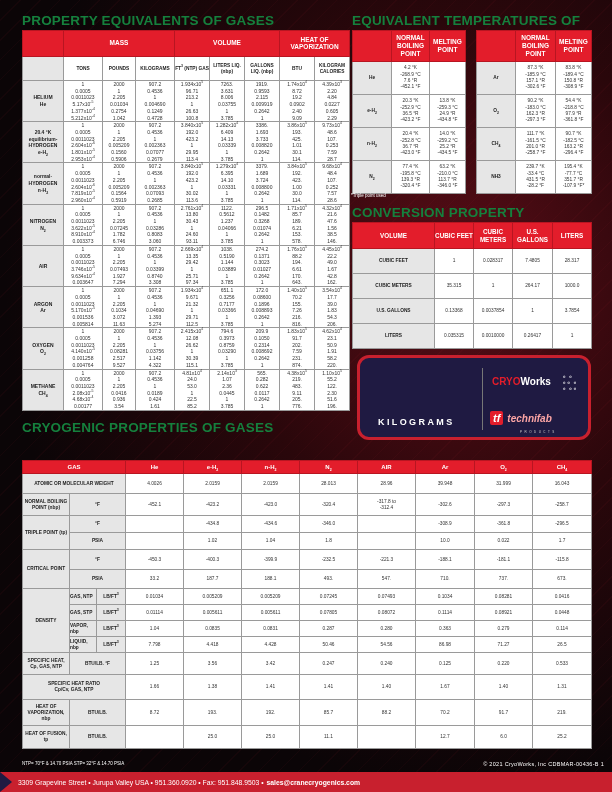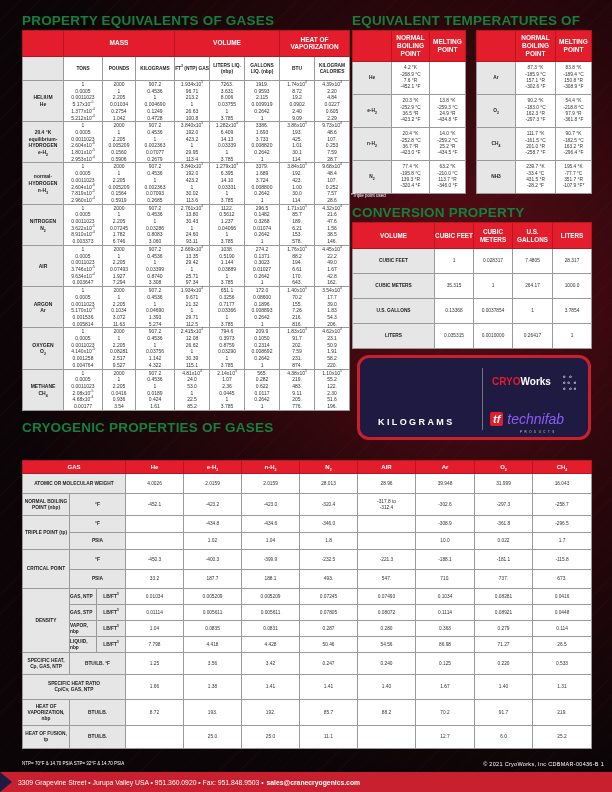--- a/index.html
+++ b/index.html
@@ -25,21 +25,21 @@
 .note{position:absolute;color:#fff;font-size:4.5px}
 .logo{position:absolute;left:357px;top:355px;width:234px;height:85px;border:3px solid #c8202e;border-radius:12px;background:#1f1a42}
 .crane-box{position:absolute;left:20px;top:20px;width:80px;height:32px;background:#fff;border:2px solid #c8202e;display:flex;align-items:center;justify-content:center;font-weight:bold;font-size:18px;color:#222;letter-spacing:1px}
 .cryo-txt{position:absolute;left:18px;top:59px;color:#fff;font-size:9px;letter-spacing:2.4px;font-weight:bold}
 .vline{position:absolute;left:122px;top:10px;width:1px;height:62px;background:#777}
 .cryoworks{position:absolute;left:132px;top:18px;font-size:10px;font-weight:bold;color:#e31d2b}
 .cryoworks span{color:#fff}
 .dots{position:absolute;left:202px;top:16px;color:#fff;font-size:7px;line-height:6px}
 .tf{position:absolute;left:130px;top:53px;display:flex;align-items:center;gap:4px}
 .tf-badge{background:#e31d2b;color:#fff;font-weight:bold;font-style:italic;font-size:11px;padding:1px 3px;border-radius:2px}
-.tf-name{color:#8b5cf6;font-weight:normal;font-style:italic;font-size:14px}
+.tf-name{color:#fca5a5;font-weight:bold;font-style:italic;font-size:10px}
 .tf-sub{position:absolute;left:160px;top:72px;color:#ccc;font-size:3px;letter-spacing:2.5px}
 .footer-note{position:absolute;top:761px;font-size:4.5px;color:#fff}
 .footer{position:absolute;left:0;top:772px;width:612px;height:20px;display:flex}
 .footer .left{width:120px;background:#1f1a42;color:#fff;font-weight:bold;font-size:9px;display:flex;align-items:center;padding-left:14px;position:relative}
 .footer .arrow{width:0;height:0;border-top:10px solid transparent;border-bottom:10px solid transparent;border-left:12px solid #1f1a42;background:#c8202e}
 .footer .right{flex:1;background:#c8202e;color:#fff;font-size:6.8px;display:flex;align-items:center;padding-left:6px;white-space:nowrap}
 .footer .right b{font-weight:bold;margin-left:3px}
 </style>
 </head>
 <body>

